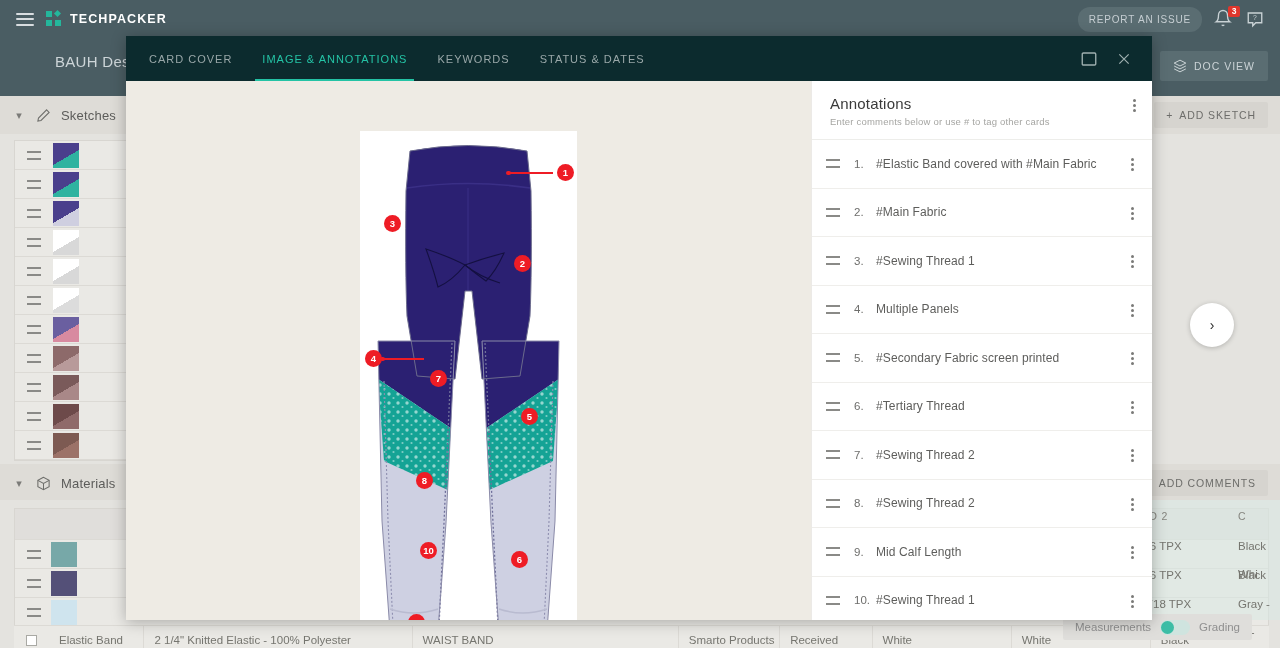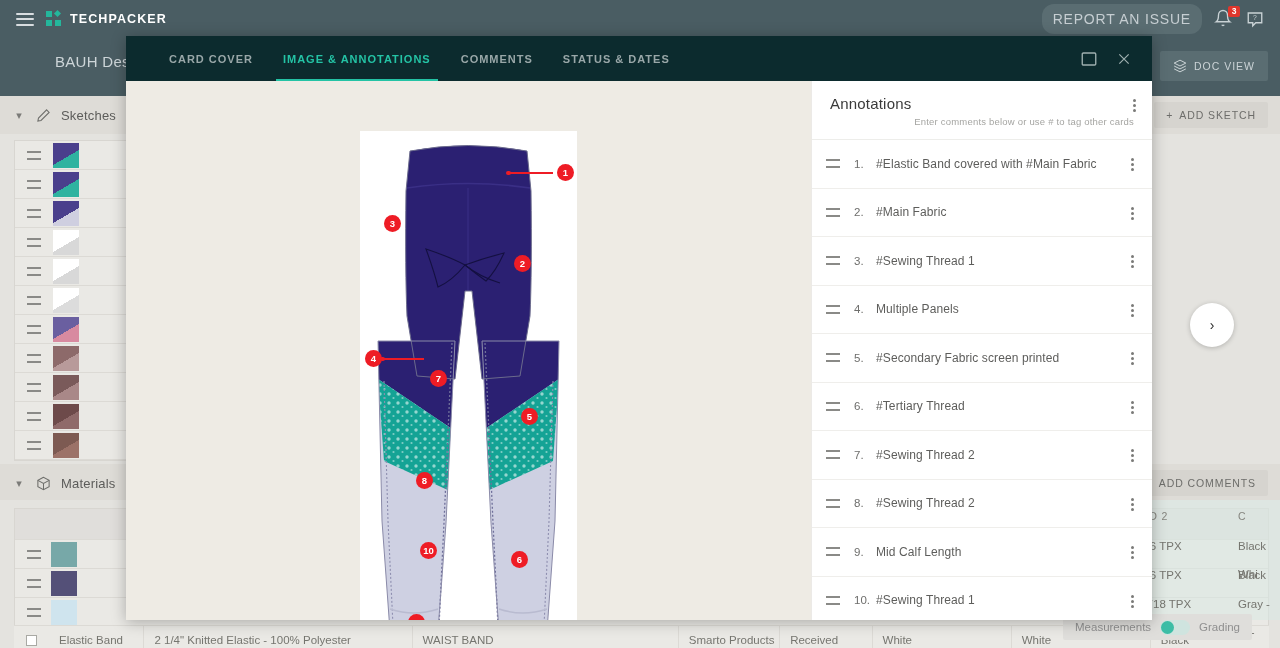--- a/index.html
+++ b/index.html
@@ -21,21 +21,21 @@
   .hamburger i { display: block; height: 2px; background: #d8dde0; border-radius: 1px; }
   .brand-mark { width: 16px; height: 16px; position: relative; margin-right: 8px; }
   .brand-mark i { position: absolute; width: 6px; height: 6px; background: #24b79c; }
   .brand-mark i:nth-child(1) { left: 0; top: 0; }
   .brand-mark i:nth-child(2) { left: 9px; top: 0; transform: rotate(45deg); width:5px;height:5px;}
   .brand-mark i:nth-child(3) { left: 0; top: 9px; }
   .brand-mark i:nth-child(4) { left: 9px; top: 9px; }
   .brand-text { color: #ffffff; font-size: 12.5px; font-weight: bold; letter-spacing: 1.1px; }
   .topbar-right { margin-left: auto; display: flex; align-items: center; gap: 12px; padding-right: 6px;}
   .report-issue {
-    background: #5a6d72; color: #c6ced2; font-size: 14px; letter-spacing: .8px;
+    background: #5a6d72; color: #c6ced2; font-size: 10px; letter-spacing: .8px;
     padding: 7px 11px; border-radius: 12px;
   }
   .bell-wrap { position: relative; width: 20px; height: 20px; }
   .badge {
     position: absolute; right: -6px; top: -3px; background: #e0362c; color: #fff;
     font-size: 8.5px; line-height: 11px; min-width: 12px; text-align: center;
     border-radius: 2px; padding: 0 2px; font-weight: bold;
   }
   svg.ic { display:block; }
 
@@ -103,21 +103,21 @@
 
   
   .modal {
     position: absolute; left: 126px; top: 36px; width: 1026px; height: 584px;
     background: #ffffff; box-shadow: 0 2px 14px rgba(0,0,0,.28); z-index: 50;
     display: flex; flex-direction: column; overflow: hidden;
   }
   .modal-head {
     height: 45px; background: #0c2b2e; display: flex; align-items: stretch; flex: none; position: relative;
   }
-  .tabs { display: flex; align-items: stretch; padding-left: 28px; font-weight: bold; }
+  .tabs { display: flex; align-items: stretch; padding-left: 8px; }
   .tab {
     display: flex; align-items: center; padding: 0 15px; color: #99a7a8;
     font-size: 11px; letter-spacing: 1px; position: relative;
   }
   .tab.active { color: #24c3a5; text-align: center; }
   .tab.active::after {
     content:''; position: absolute; left: 8px; right: 8px; bottom: 0; height: 2.5px; background: #24c3a5;
   }
   .modal-actions { margin-left: auto; display: flex; align-items: center; gap: 18px; padding-right: 20px; }
 
@@ -133,21 +133,21 @@
     background: #ee1c25; color: #fff; font-size: 9.5px; font-weight: bold;
     display: flex; align-items: center; justify-content: center; z-index: 5;
     font-family: "Liberation Sans", sans-serif;
   }
   .leader { position: absolute; height: 1.6px; background: #ee1c25; z-index: 4; }
   .leader::before { content:''; position:absolute; left:-2px; top:-1.4px; width:4.5px;height:4.5px;border-radius:50%;background:#ee1c25;}
 
   .annot-panel { flex: 1; background: #fff; border-left: 1px solid #eceae7; display: flex; flex-direction: column; }
   .annot-head { padding: 14px 18px 12px 18px; border-bottom: 1px solid #ededea; position: relative; }
   .annot-title { font-size: 15px; color: #3a3a3a; letter-spacing: .2px; }
-  .annot-sub { font-size: 9.5px; color: #a5a5a2; margin-top: 4px; letter-spacing: .2px; text-align: right;}
+  .annot-sub { font-size: 9.5px; color: #a5a5a2; margin-top: 4px; letter-spacing: .2px;}
   .kebab { position: absolute; right: 16px; top: 18px; }
   .kebab i { background: #7a7a78; }
   .annot-list { flex: 1; overflow: hidden; }
   .annot-item {
     height: 48.5px; display: flex; align-items: center; border-bottom: 1px solid #efeeeb;
     padding: 0 16px 0 14px; position: relative;
   }
   .annot-item .grip { margin-right: 14px; }
   .annot-num { font-size: 11.5px; color: #6e6e6c; width: 22px; flex: none; }
   .annot-text { font-size: 12px; color: #5d5d5b; letter-spacing: .1px;}
@@ -376,21 +376,21 @@
   </div>
 </div>
 
 <div class="next-arrow">›</div>
 
 <div class="modal">
   <div class="modal-head">
     <div class="tabs" id="tabs">
           <div class="tab">CARD COVER</div>
           <div class="tab active">IMAGE &amp; ANNOTATIONS</div>
-          <div class="tab">COMMENTS</div>
+          <div class="tab">KEYWORDS</div>
           <div class="tab">STATUS &amp; DATES</div>
         </div>
     <div class="modal-actions">
       <svg class="ic" width="18" height="18" viewBox="0 0 24 24" fill="none" stroke="#9fb0b0" stroke-width="1.8">
         <rect x="3" y="4" width="18" height="16" rx="1.5"></rect>
             <path d="M7 17h.01M12 17h.01M17 17h.01"></path>
       </svg>
       <svg class="ic" width="16" height="16" viewBox="0 0 24 24" fill="none" stroke="#9fb0b0" stroke-width="1.8">
         <path d="M5 5l14 14M19 5L5 19"></path>
       </svg>

